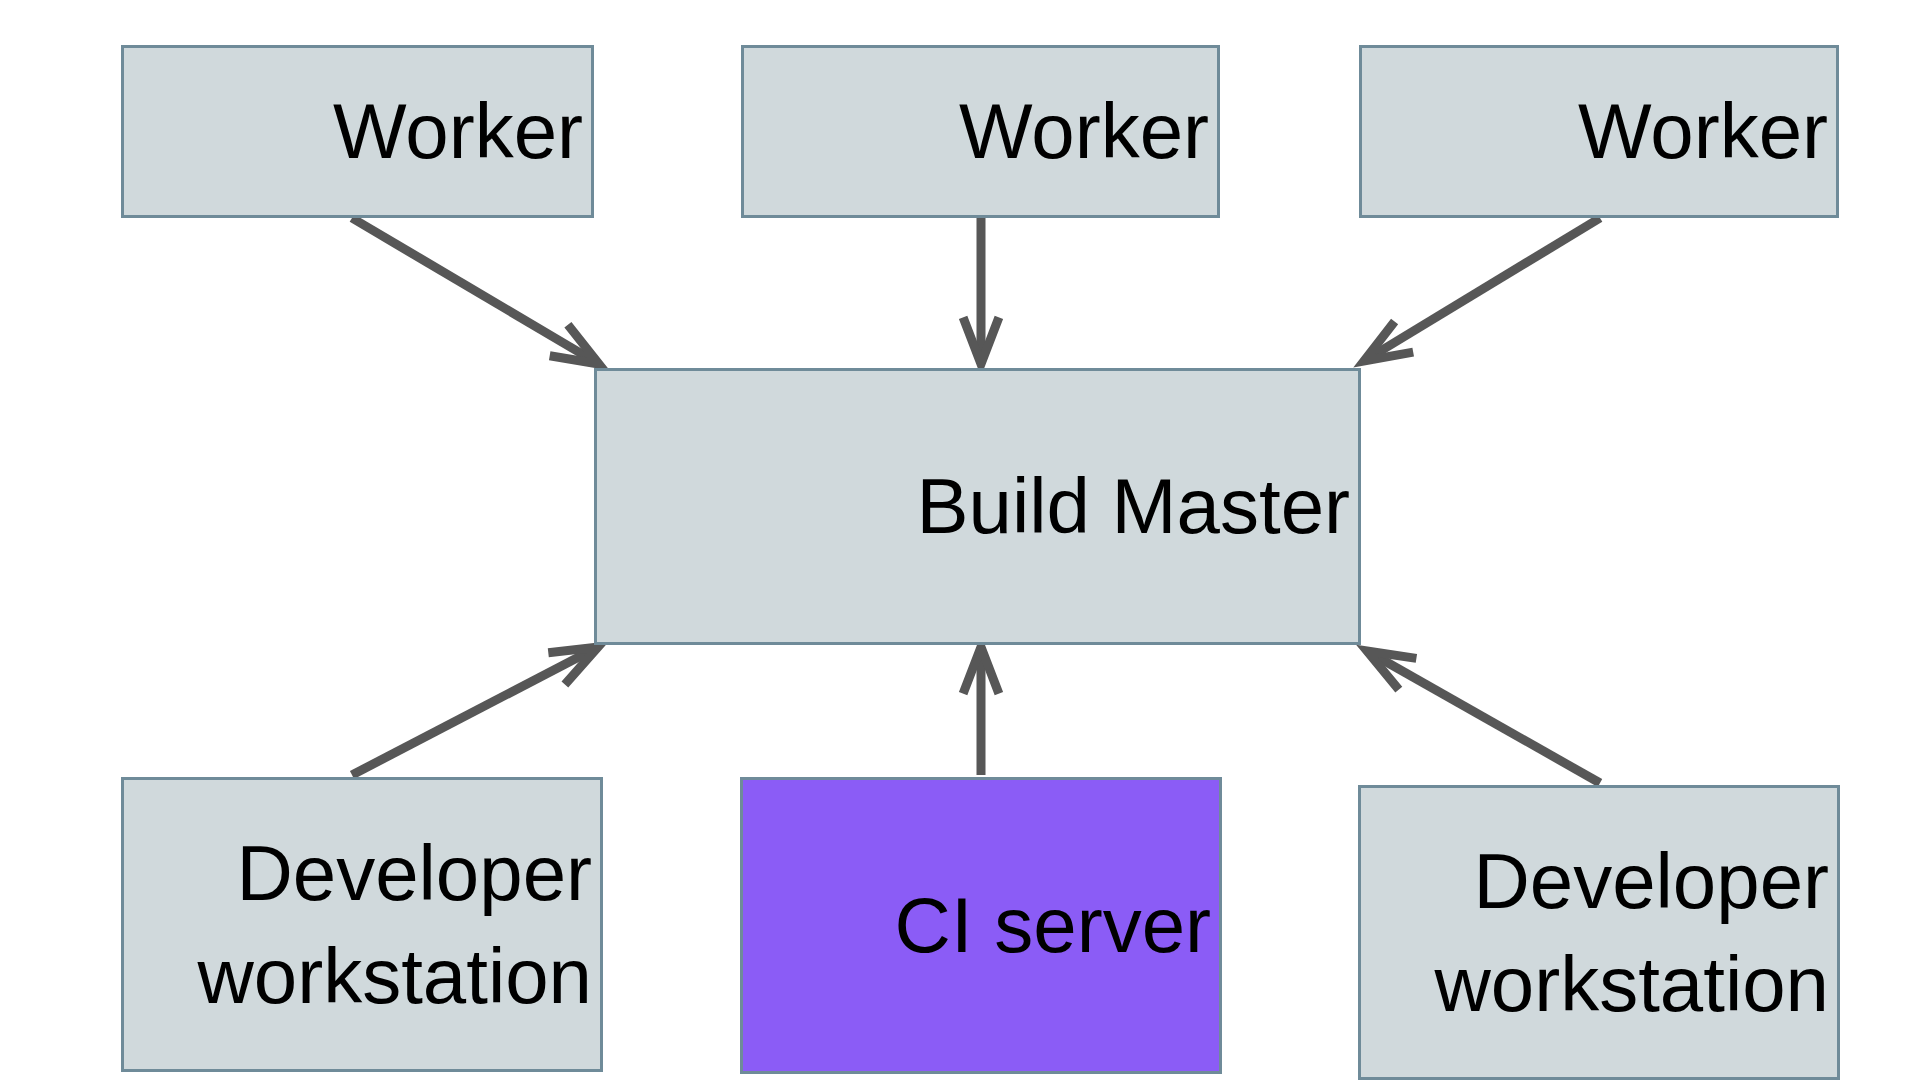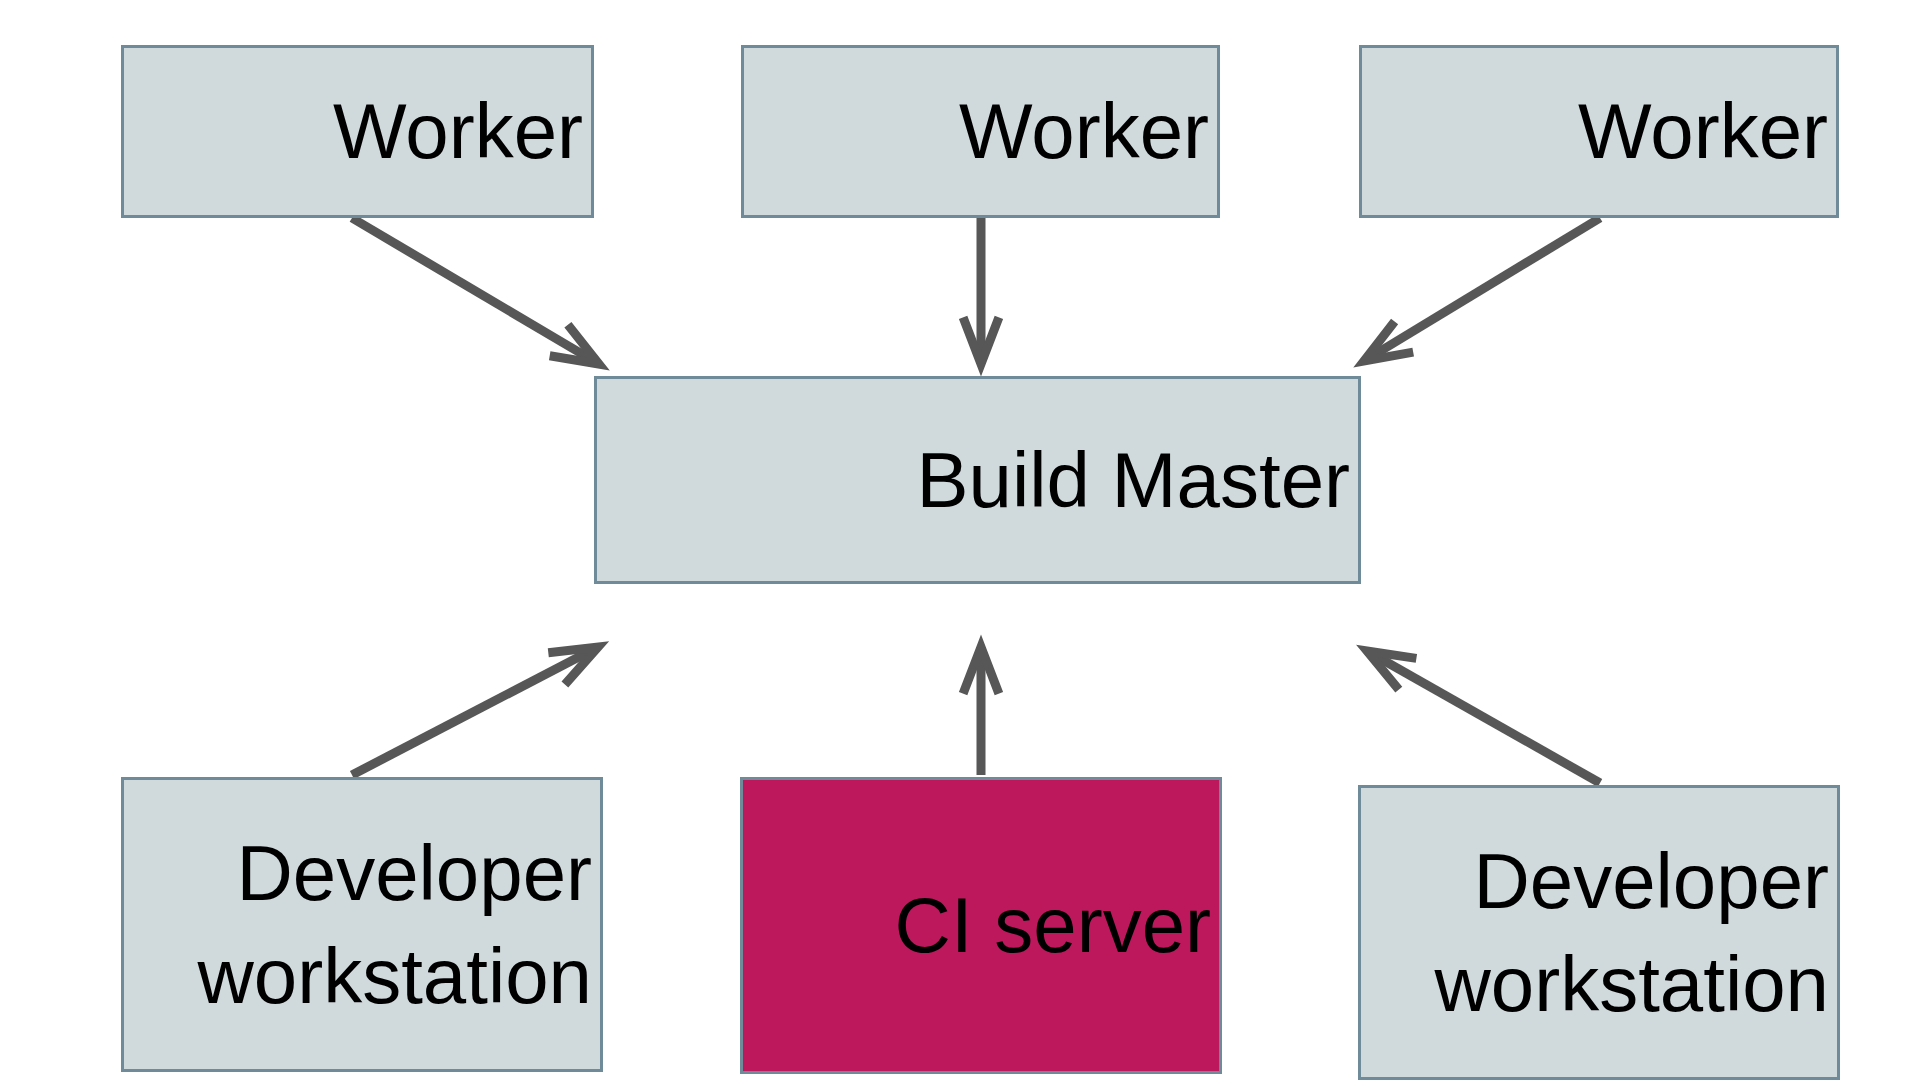--- a/index.html
+++ b/index.html
@@ -73,25 +73,25 @@
     </svg>
 <div class="node" style="left: 121px; top: 45px; width: 473px; height: 173px; background: rgb(208, 217, 220); border: 3px solid rgb(111, 139, 153); color: rgb(0, 0, 0);">
       <span class="node-label">Worker</span>
     </div>
     <div class="node" style="left: 741px; top: 45px; width: 479px; height: 173px; background: rgb(208, 217, 220); border: 3px solid rgb(111, 139, 153); color: rgb(0, 0, 0);">
       <span class="node-label">Worker</span>
     </div>
     <div class="node" style="left: 1359px; top: 45px; width: 480px; height: 173px; background: rgb(208, 217, 220); border: 3px solid rgb(111, 139, 153); color: rgb(0, 0, 0);">
       <span class="node-label">Worker</span>
     </div>
-    <div class="node" style="left: 594px; top: 376px; width: 767px; height: 208px; background: rgb(208, 217, 220); border: 3px solid rgb(111, 139, 153); color: rgb(0, 0, 0);">
+    <div class="node" style="left: 594px; top: 368px; width: 767px; height: 277px; background: rgb(208, 217, 220); border: 3px solid rgb(111, 139, 153); color: rgb(0, 0, 0);">
       <span class="node-label">Build Master</span>
     </div>
     <div class="node" style="left: 121px; top: 777px; width: 482px; height: 295px; background: rgb(208, 217, 220); border: 3px solid rgb(111, 139, 153); color: rgb(0, 0, 0);">
       <span class="node-label">Developer workstation</span>
     </div>
-    <div class="node" style="left: 740px; top: 777px; width: 482px; height: 297px; background: #be185d; border: 3px solid rgb(111, 139, 153); color: rgb(0, 0, 0);">
+    <div class="node" style="left: 740px; top: 777px; width: 482px; height: 297px; background: #8b5cf6; border: 3px solid rgb(111, 139, 153); color: rgb(0, 0, 0);">
       <span class="node-label">CI server</span>
     </div>
     <div class="node" style="left: 1358px; top: 785px; width: 482px; height: 295px; background: rgb(208, 217, 220); border: 3px solid rgb(111, 139, 153); color: rgb(0, 0, 0);">
       <span class="node-label">Developer workstation</span>
     </div>
   </div>
 
 </body></html>

